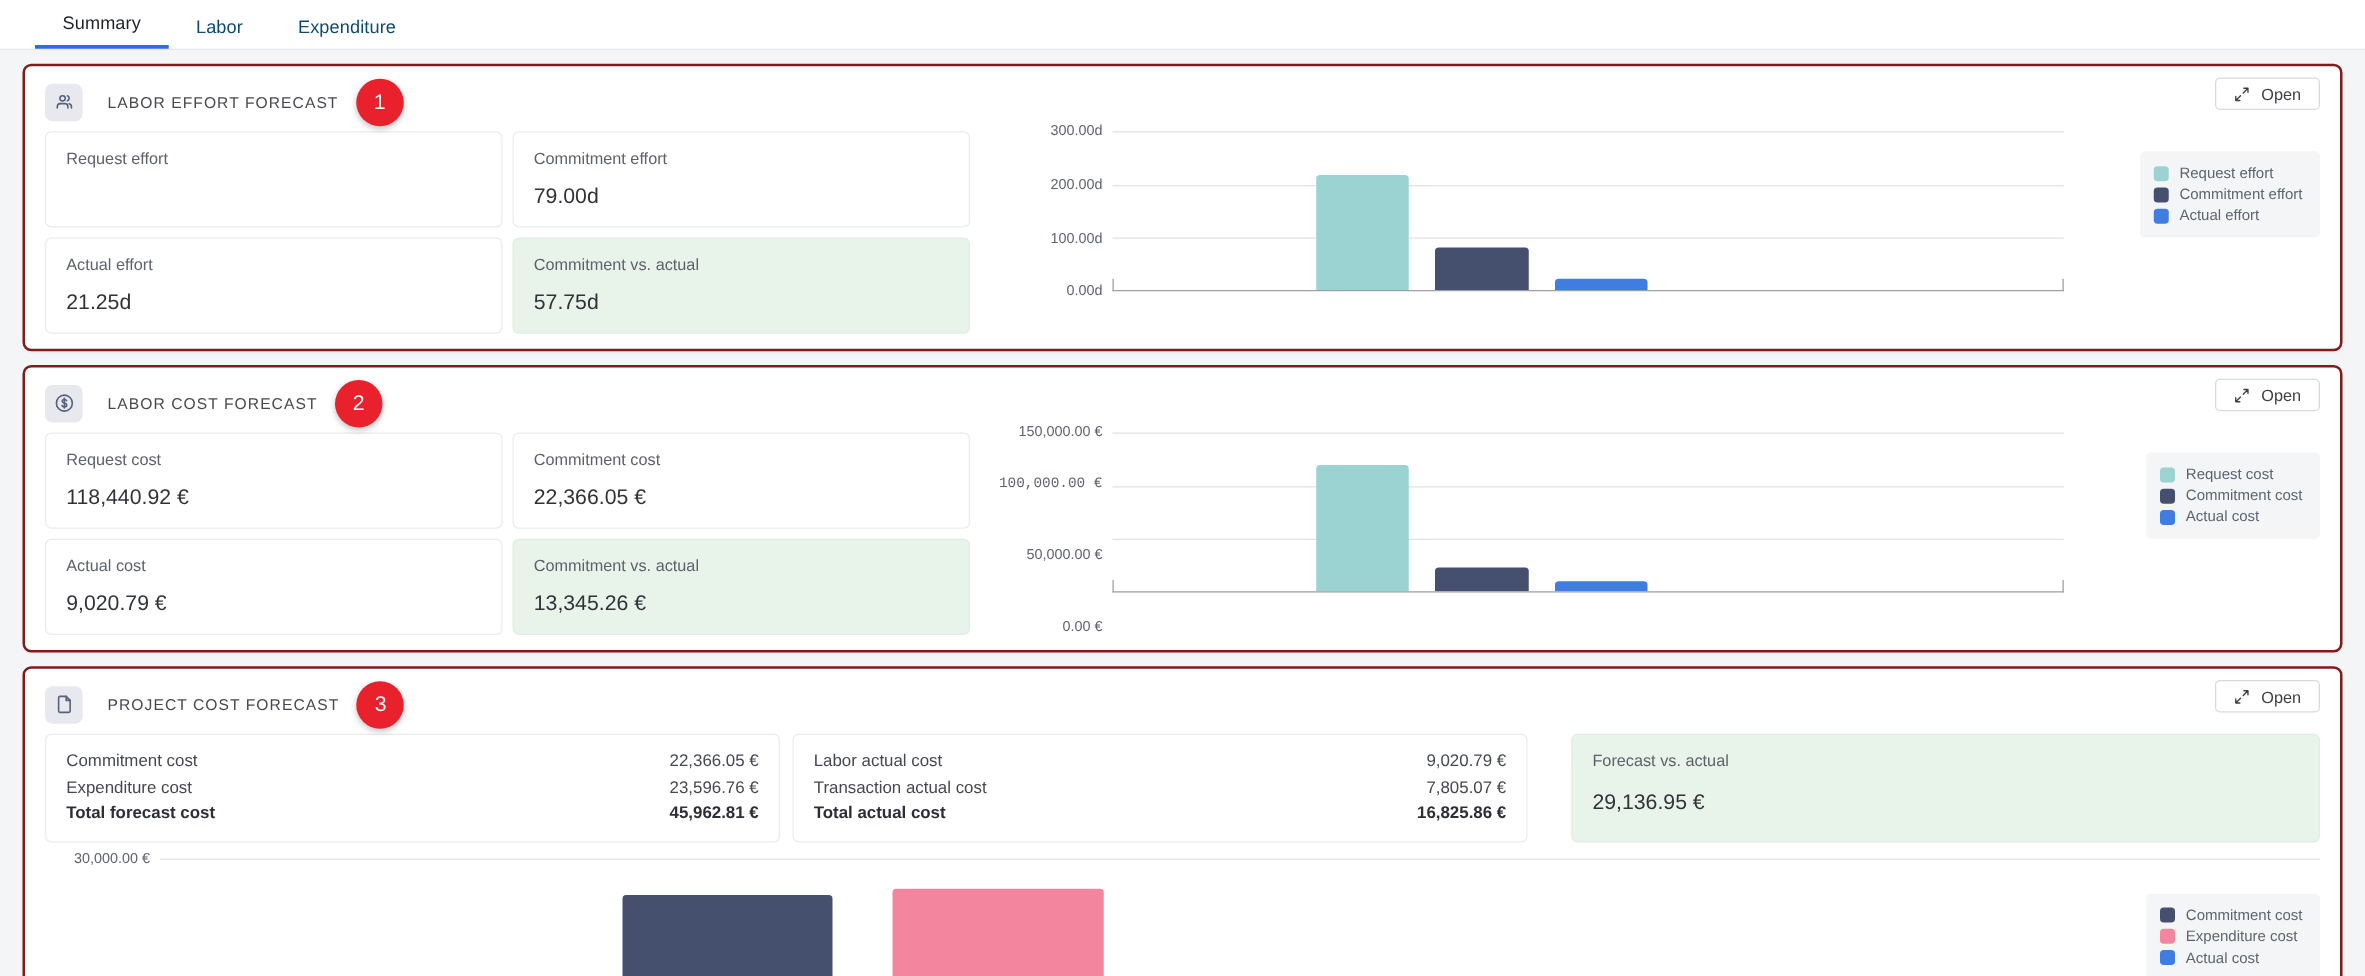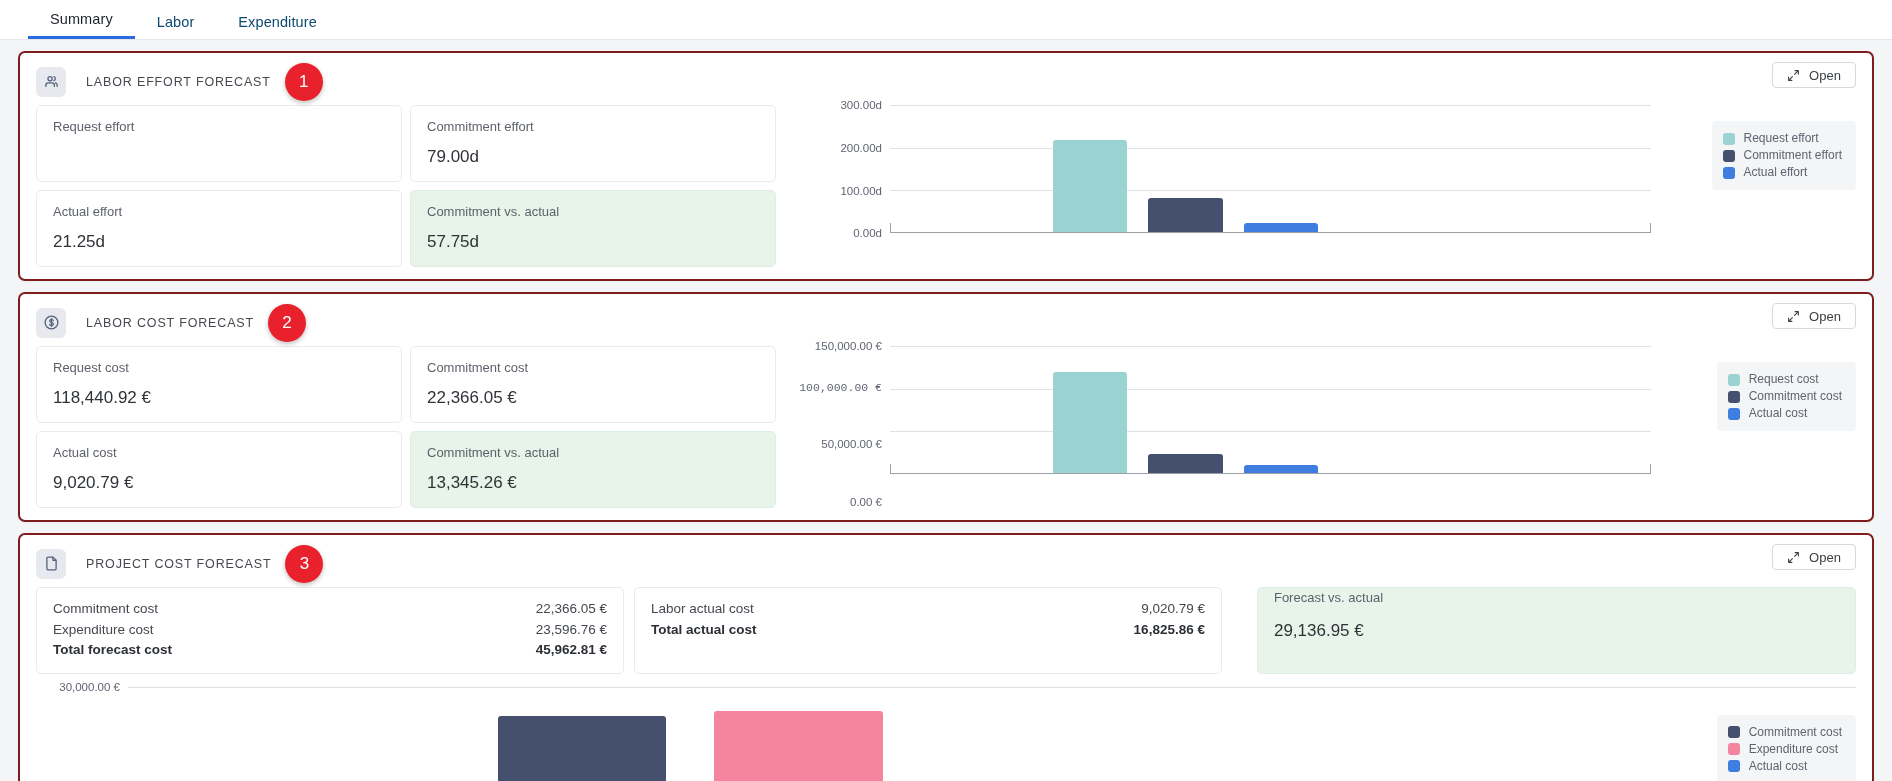--- a/index.html
+++ b/index.html
@@ -214,21 +214,21 @@
     color: #44484f;
     line-height: 20.5px;
     white-space: nowrap;
   }
   .cost-row.total { font-weight: 600; color: #2c3036; }
   .cost-green {
     flex: 1.02 1 0;
     background: #e8f3ea;
     border: 1px solid #dfeee3;
     border-radius: 5px;
-    padding: 2px 16px;
+    padding: 13px 16px;
     margin-left: 25px;
   }
   .cost-green .kpi-label { margin-bottom: 16px; }
 
   .chart3 {
     position: relative;
     height: 120px;
     margin: 2px 16px 0 16px;
   }
   .chart3 .ylabels { width: 92px; }
@@ -436,20 +436,24 @@
           <span>Total forecast cost</span>
           <span>45,962.81 €</span>
         </div>
       </div>
 
       <div class="cost-table">
         <div class="cost-row">
           <span>Labor actual cost</span>
           <span>9,020.79 €</span>
         </div>
+        <div class="cost-row">
+          <span>Transaction actual cost</span>
+          <span>7,805.07 €</span>
+        </div>
         <div class="cost-row total">
           <span>Total actual cost</span>
           <span>16,825.86 €</span>
         </div>
       </div>
 
       <div class="cost-green">
         <div class="kpi-label">Forecast vs. actual</div>
         <div class="kpi-value">29,136.95 €</div>
       </div>

